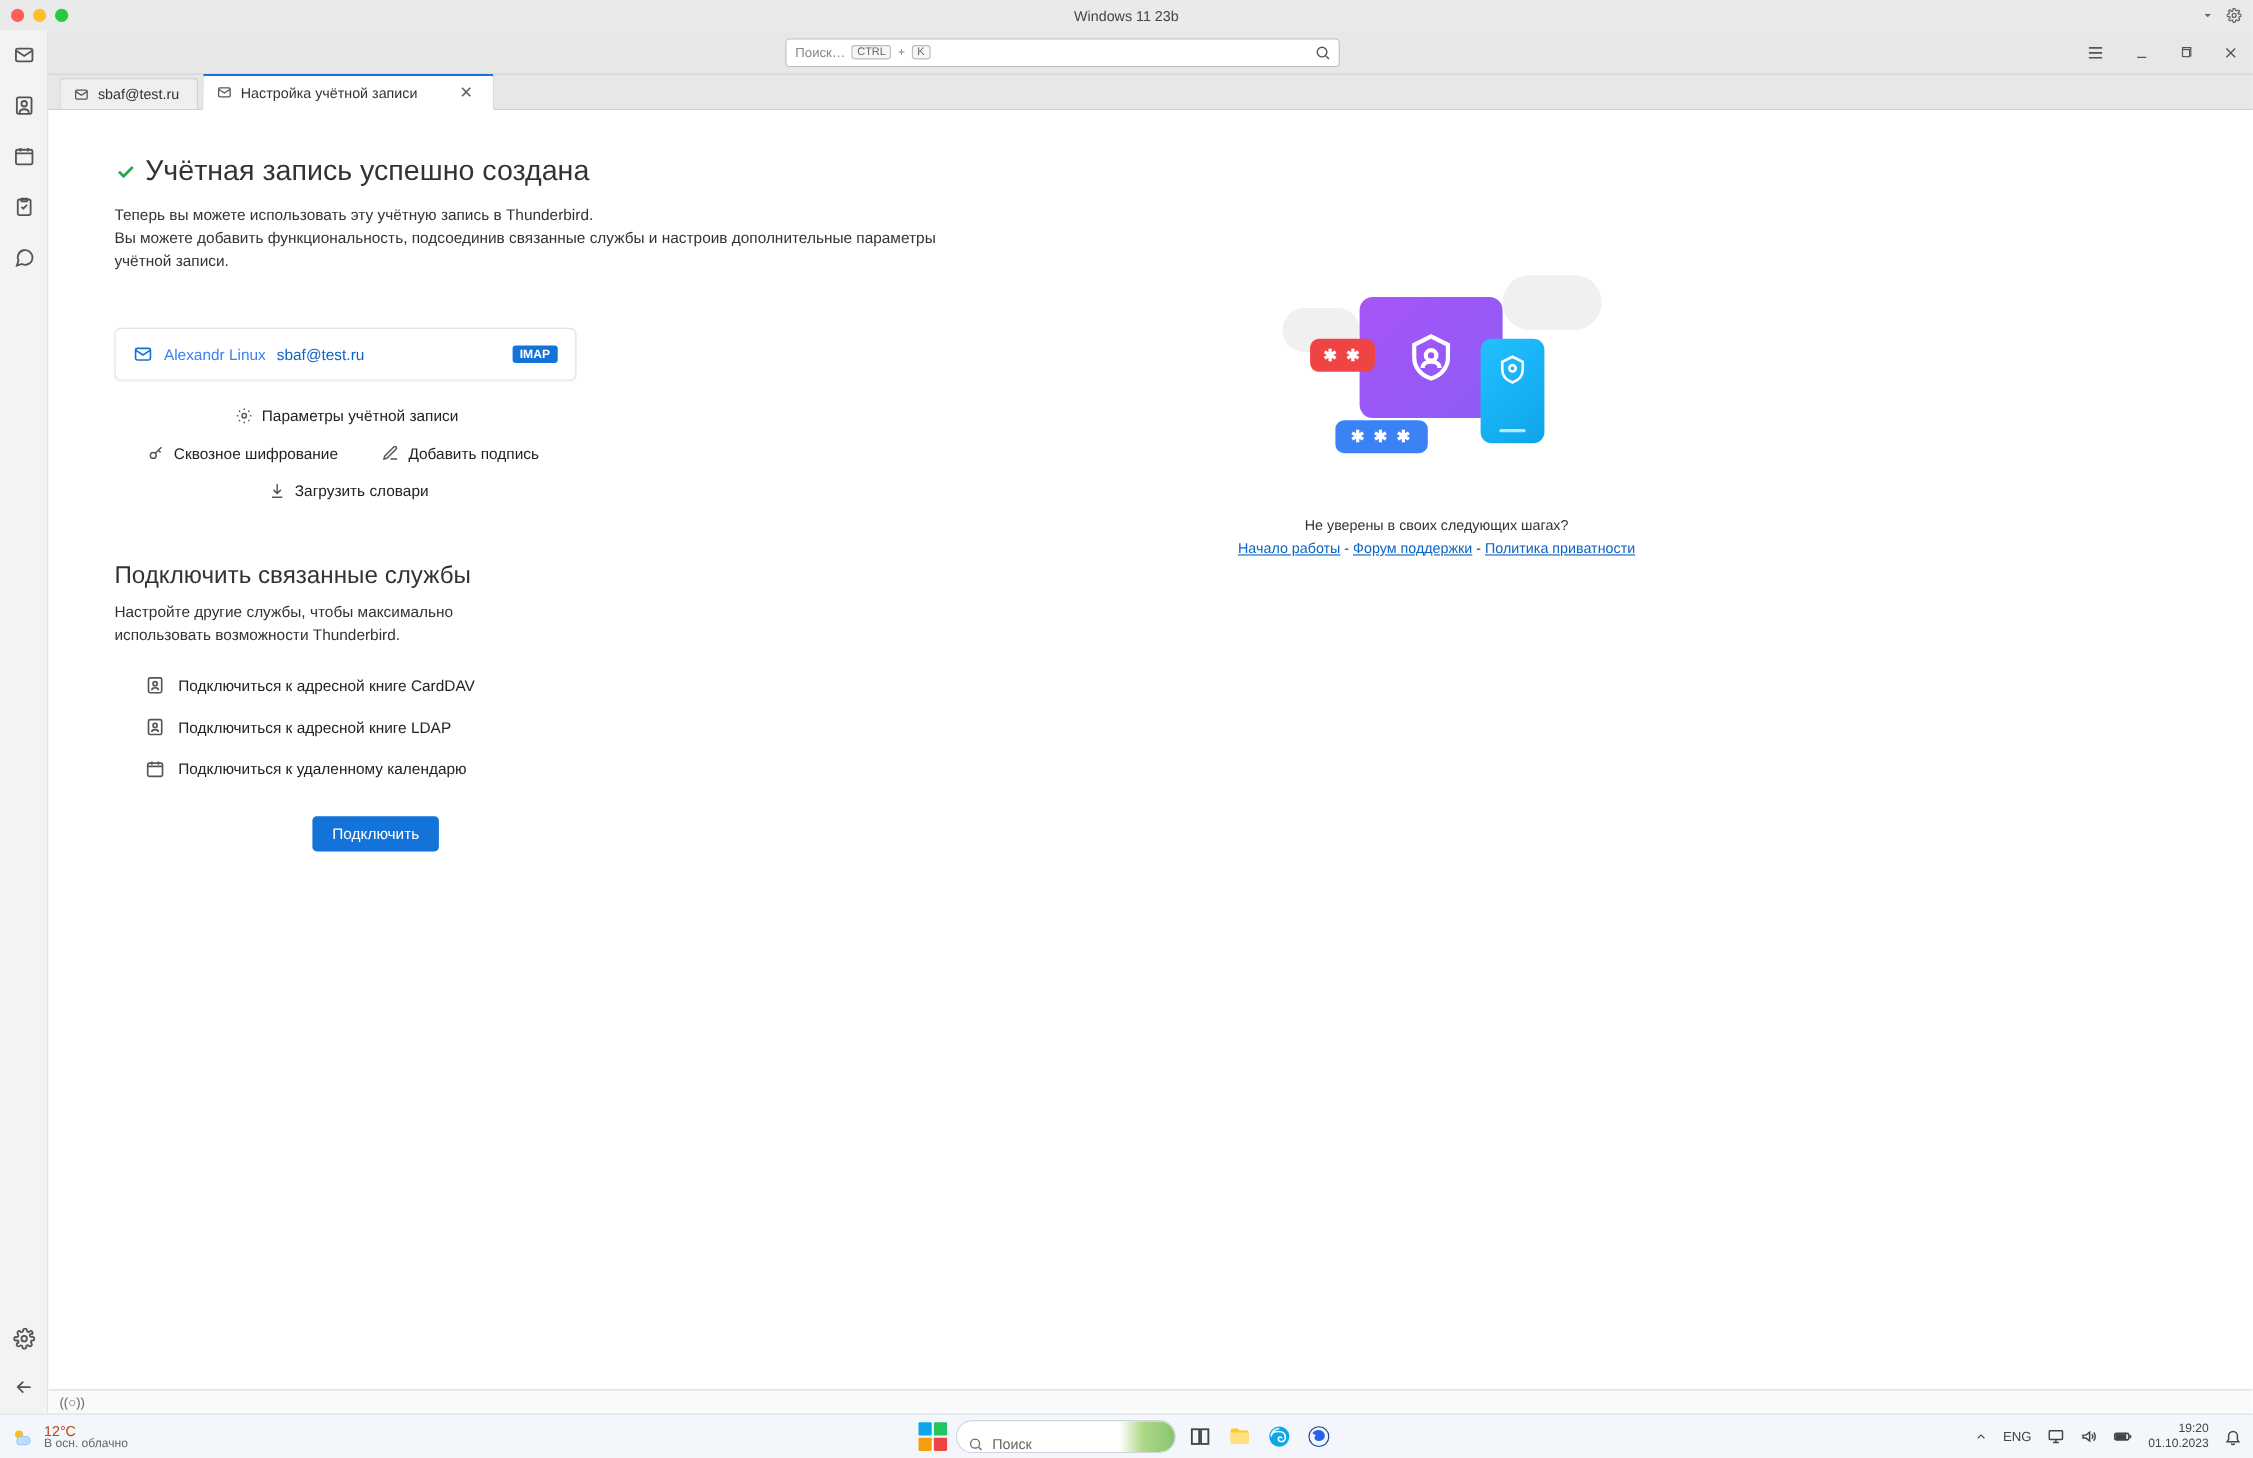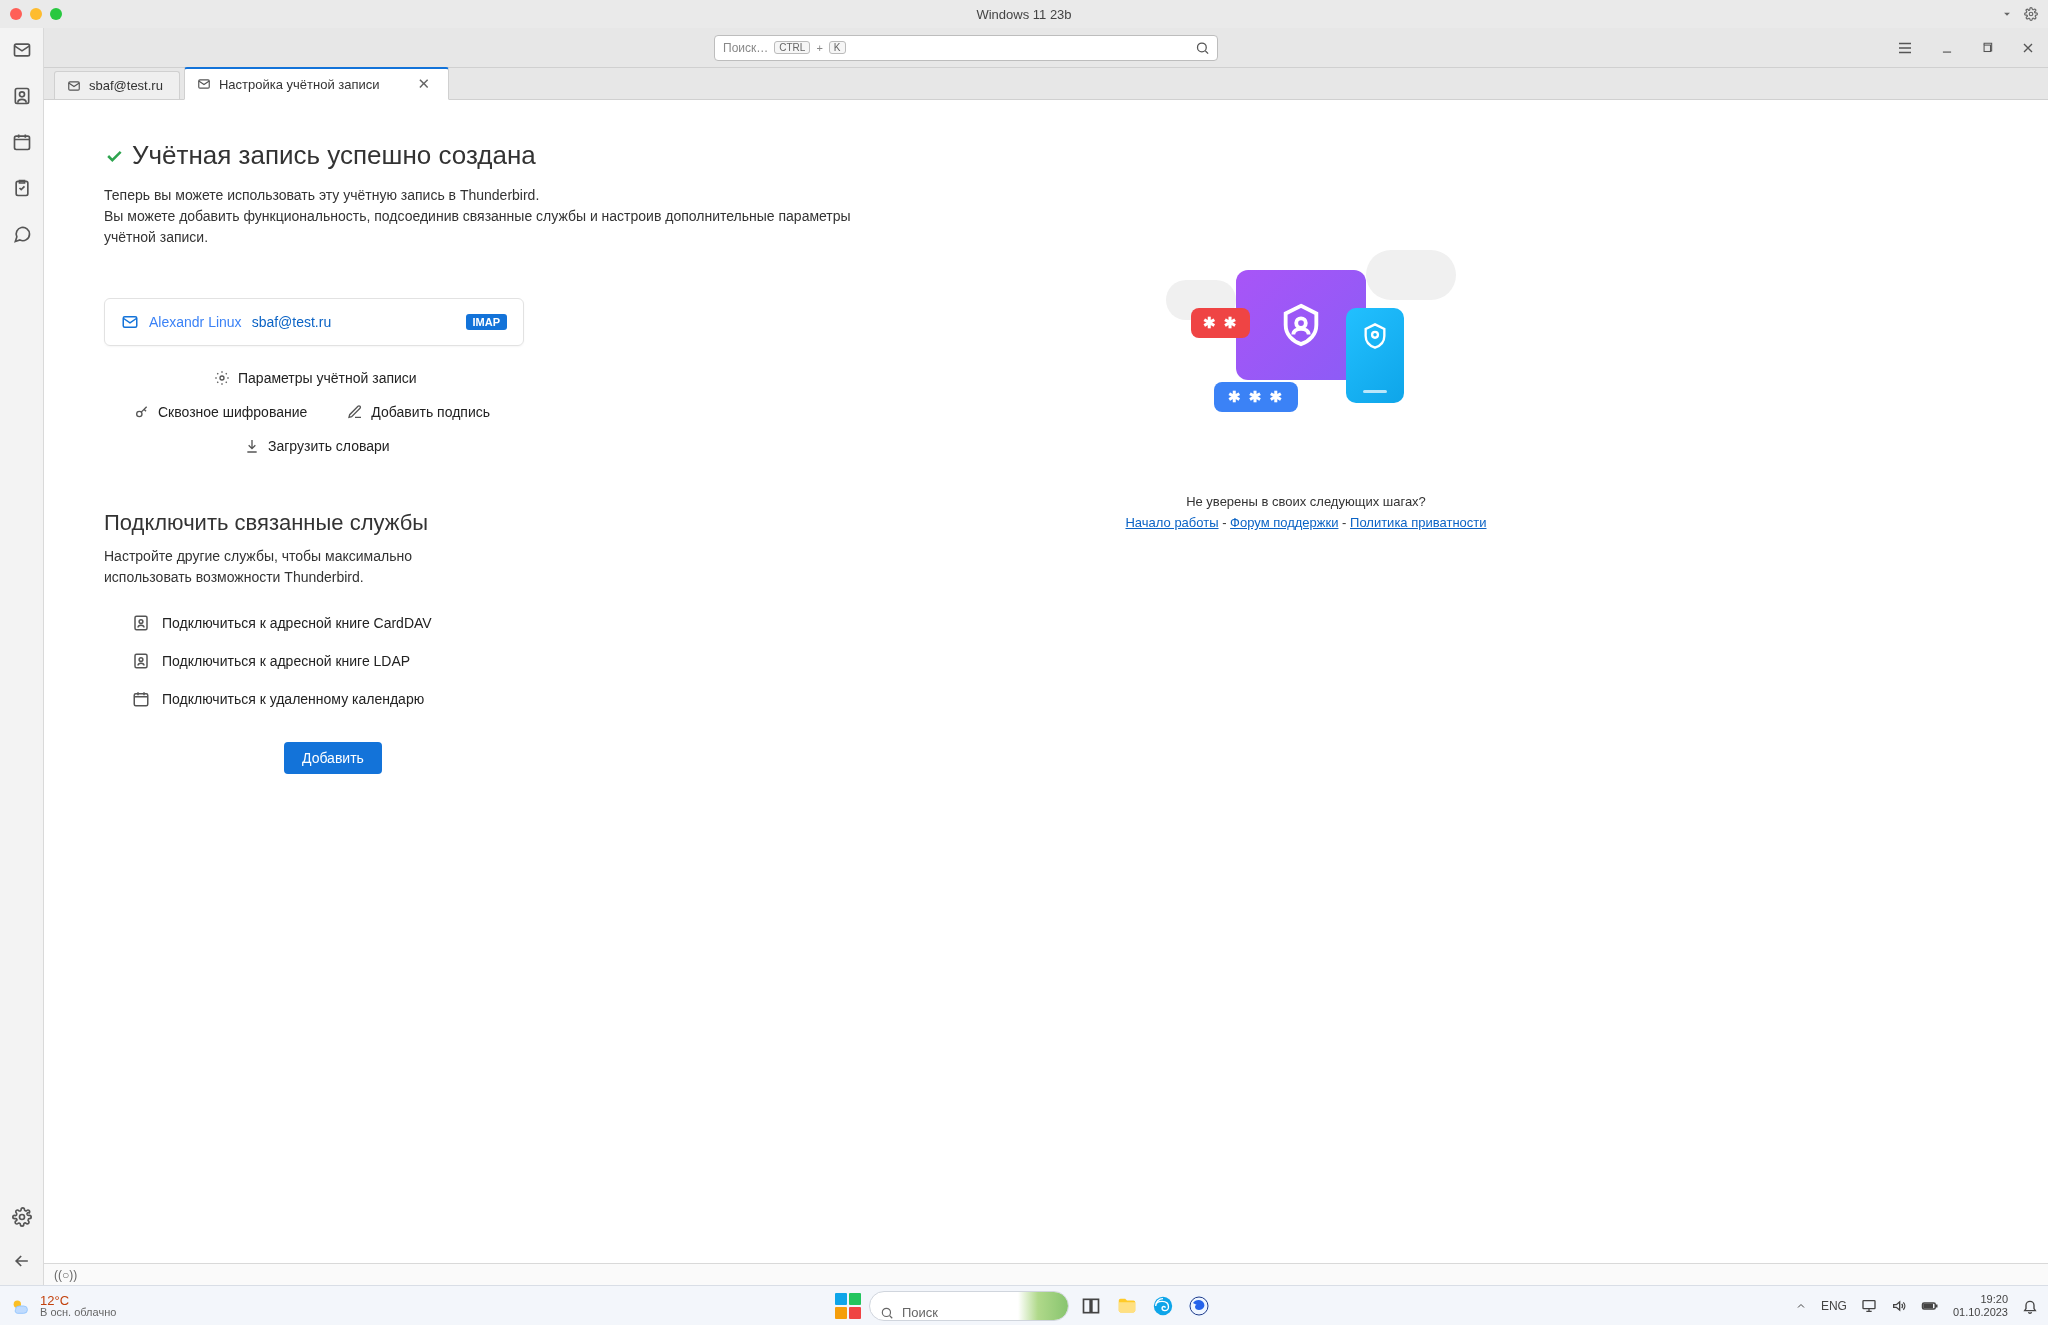--- a/index.html
+++ b/index.html
@@ -75,21 +75,21 @@
 .finish-btn { background: #1373d9; color: #fff; border: none; border-radius: 4px; padding: 8px 18px; font-size: 14px; cursor: pointer; }
 
 
 .illustration { width: 300px; height: 180px; position: relative; }
 .bg-cloud { position: absolute; background: #f0f0f0; border-radius: 40px; }
 .card-purple { position: absolute; left: 80px; top: 20px; width: 130px; height: 110px; background: linear-gradient(135deg,#a855f7,#8b5cf6); border-radius: 12px; display: flex; align-items: center; justify-content: center; }
 .card-blue { position: absolute; left: 190px; top: 58px; width: 58px; height: 95px; background: linear-gradient(135deg,#22c0ff,#0ea5e9); border-radius: 10px; display: flex; align-items: flex-start; justify-content: center; padding-top: 14px; }
 .card-blue::after { content:""; position:absolute; bottom:10px; width:24px; height:3px; background:rgba(255,255,255,.7); border-radius:2px; }
 .pill-red { position: absolute; left: 35px; top: 58px; background: #ef4444; color: #fff; padding: 6px 12px; border-radius: 8px; font-weight: 700; font-size: 15px; letter-spacing: 2px; }
 .pill-blue { position: absolute; left: 58px; top: 132px; background: #3b82f6; color: #fff; padding: 6px 14px; border-radius: 8px; font-weight: 700; font-size: 15px; letter-spacing: 2px; }
-.right-text { margin-top: 64px; text-align: center; font-size: 13px; color: #333; }
+.right-text { margin-top: 40px; text-align: center; font-size: 13px; color: #333; }
 .right-links { margin-top: 6px; font-size: 13px; text-align: center; color: #333; }
 .right-links a { color: #0b63c5; text-decoration: underline; cursor: pointer; }
 
 
 .statusbar { height: 22px; border-top: 1px solid #d9d9d9; background: #fafafa; display: flex; align-items: center; padding: 0 10px; font-size: 12px; color: #666; }
 
 
 .taskbar { position: absolute; bottom: 0; left: 0; right: 0; height: 40px; background: #f3f6fb; border-top: 1px solid #d9dee6; display: flex; align-items: center; padding: 0 10px; }
 .tb-left { display: flex; align-items: center; gap: 8px; }
 .weather-ic { width: 22px; height: 22px; }
@@ -343,21 +343,21 @@
                       <rect x="3" y="5" width="18" height="16" rx="2"></rect>
                       <path d="M3 9h18M8 3v4M16 3v4"></path>
                     </svg>
                   </span>
                 <span>Подключиться к удаленному календарю</span>
               </div>
             </div>
           </div>
 
           <div class="finish-row">
-            <button class="finish-btn">Добавить</button>
+            <button class="finish-btn">Подключить</button>
           </div>
         </div>
 
         <div class="right-col">
           <div class="illustration">
             <div class="bg-cloud" style="left:10px;top:30px;width:70px;height:40px"></div>
             <div class="bg-cloud" style="left:210px;top:0;width:90px;height:50px"></div>
             <div class="card-purple">
               <svg width="46" height="46" viewBox="0 0 24 24" fill="none" stroke="#fff" stroke-width="2">
                   <path d="M12 2l8 4v6c0 5-3.5 8.5-8 10-4.5-1.5-8-5-8-10V6l8-4z"></path>

